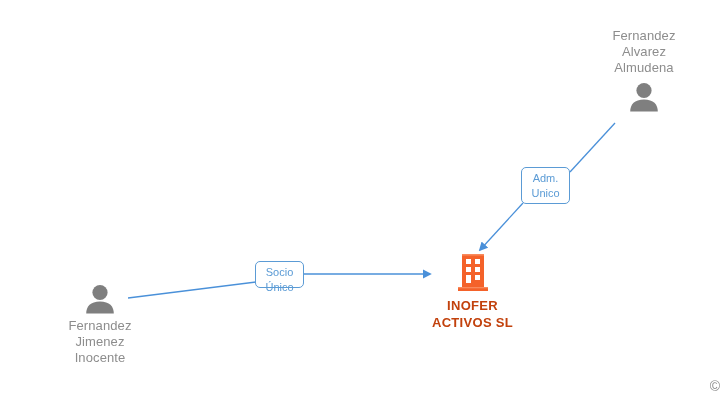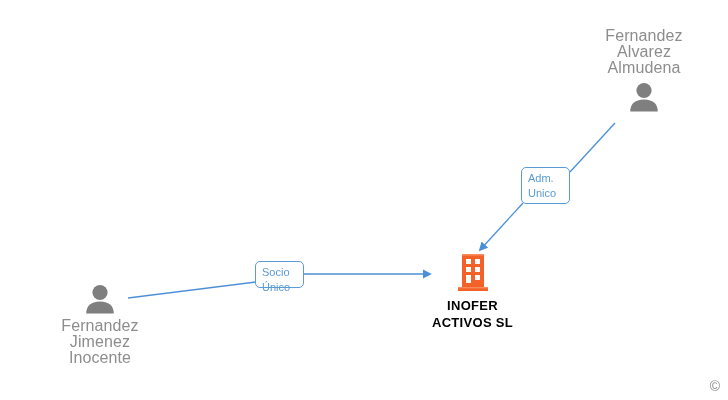--- a/index.html
+++ b/index.html
@@ -31,21 +31,21 @@
     height: 400px;
     pointer-events: none;
   }
 
   
   .node {
     position: absolute;
   }
   .person-icon svg { display: block; }
   .node-label {
-    font-size: 16px;
+    font-size: 13px;
     line-height: 16px;
     color: #8d8d8d;
     text-align: center;
     white-space: pre-line;
     letter-spacing: 0.1px;
   }
 
   
   #node-almudena {
     left: 567px;
@@ -82,36 +82,37 @@
   }
   #node-company .company-icon {
     display: flex;
     justify-content: center;
   }
   #node-company .company-label {
     margin-top: 3px;
     font-size: 13px;
     line-height: 17px;
     font-weight: bold;
-    color: #000000;
+    color: #c2410c;
     text-align: center;
     white-space: pre-line;
     letter-spacing: 0.3px;
   }
 
   
   .rel-box {
     position: absolute;
     box-sizing: border-box;
     border: 1.3px solid #5b9bd5;
     border-radius: 5px;
     background: #ffffff;
     color: #5b9bd5;
     font-size: 11px;
     line-height: 15px;
+    text-align: center;
     padding: 3px 6px 4px 6px;
     white-space: pre-line;
     z-index: 5;
   }
   #rel-socio-unico {
     left: 255px;
     top: 261px;
     width: 49px;
     height: 27px;
   }

